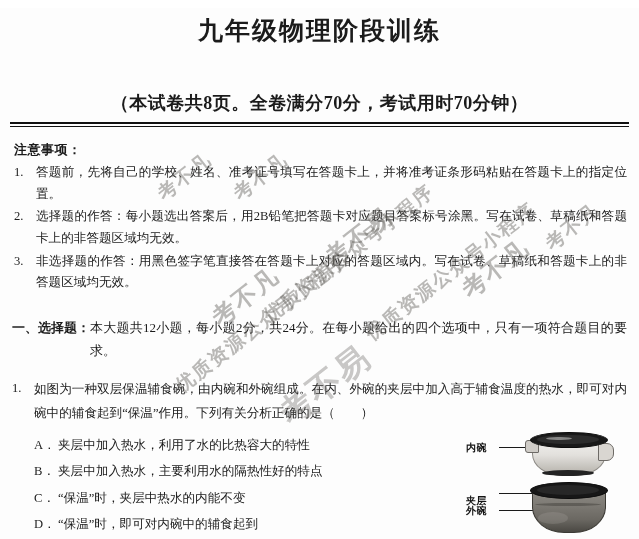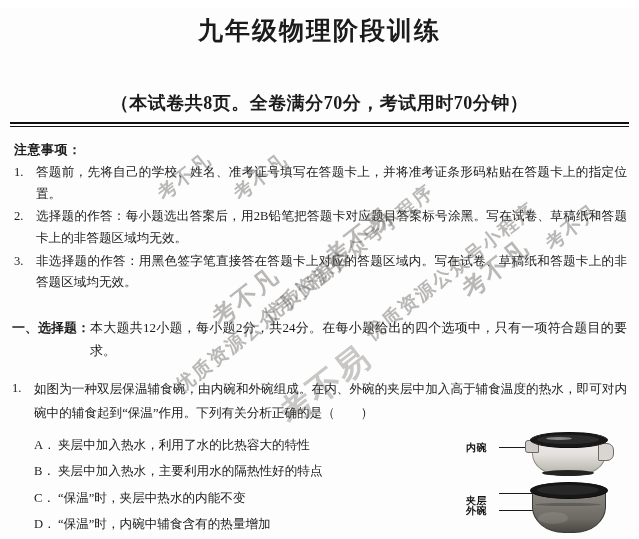--- a/index.html
+++ b/index.html
@@ -359,21 +359,21 @@
           <div class="option">
             <span class="opt-letter">B．</span>
             <span class="opt-text">夹层中加入热水，主要利用水的隔热性好的特点</span>
           </div>
           <div class="option">
             <span class="opt-letter">C．</span>
             <span class="opt-text">“保温”时，夹层中热水的内能不变</span>
           </div>
           <div class="option">
             <span class="opt-letter">D．</span>
-            <span class="opt-text">“保温”时，内碗中辅食含有的热量增加</span>
+            <span class="opt-text">“保温”时，即可对内碗中的辅食起到</span>
           </div>
         </div>
       </div>
     </div>
 
   </div>
 
   <div class="figure">
 
     <div class="fig-label lbl-inner">内碗</div>

